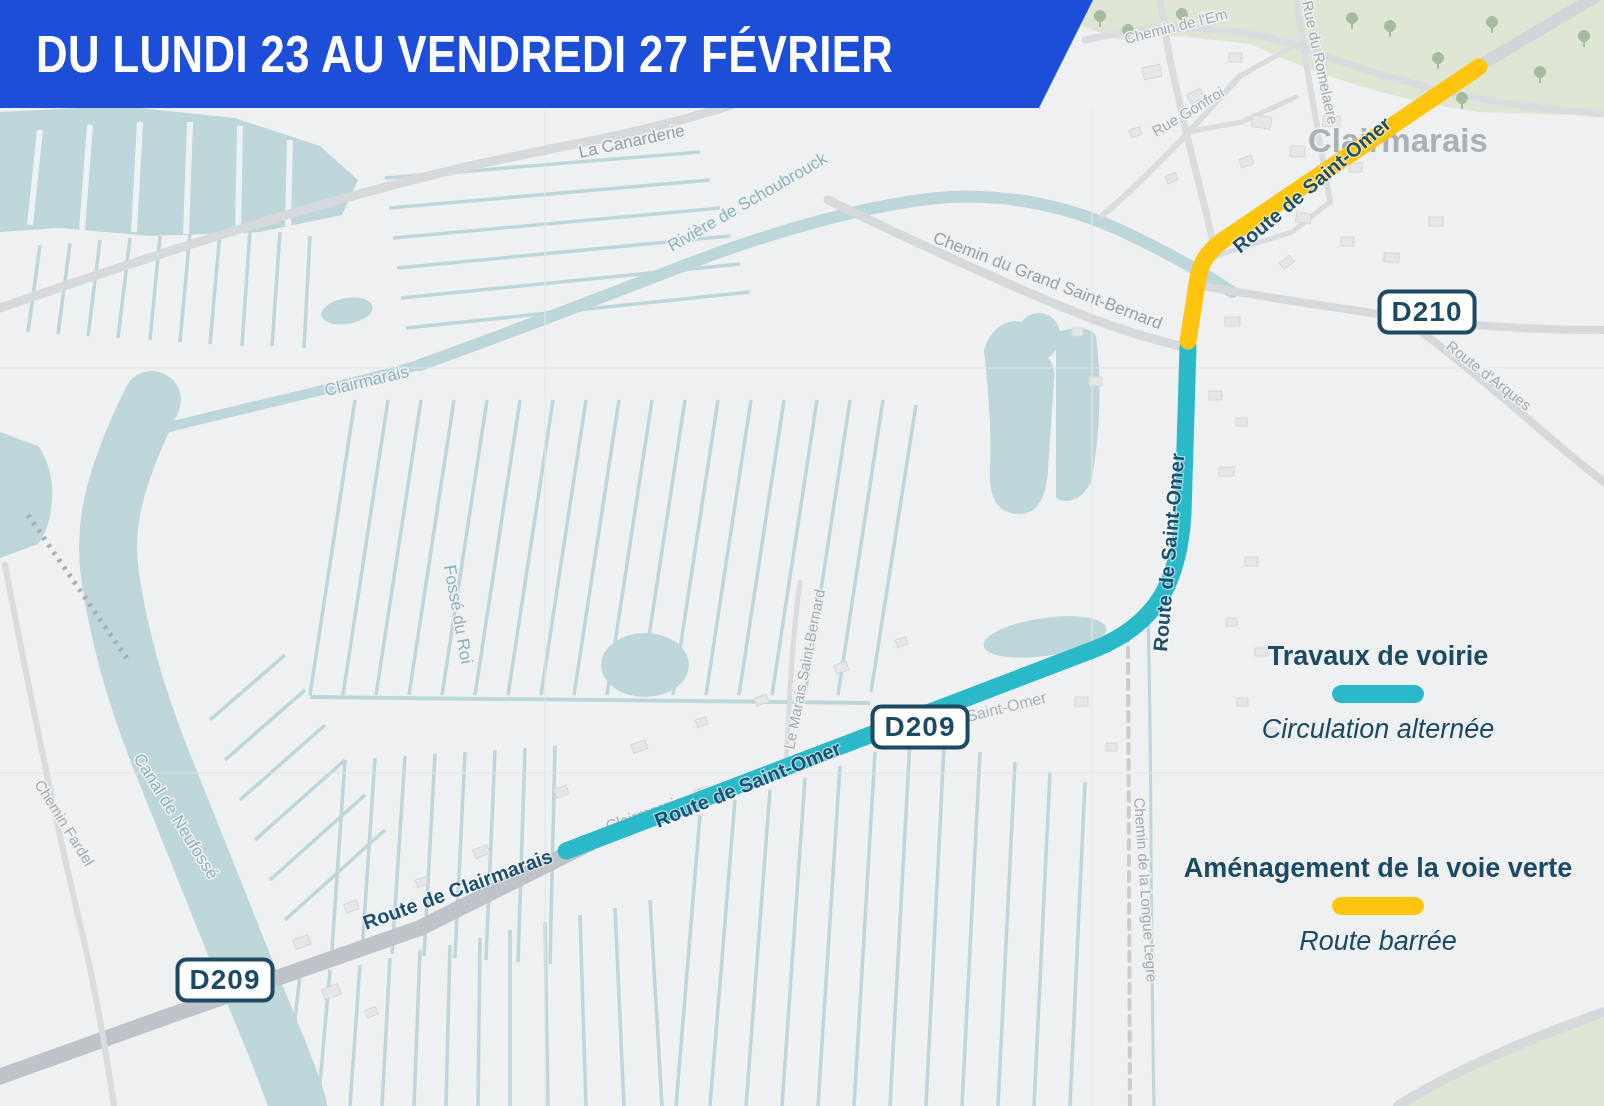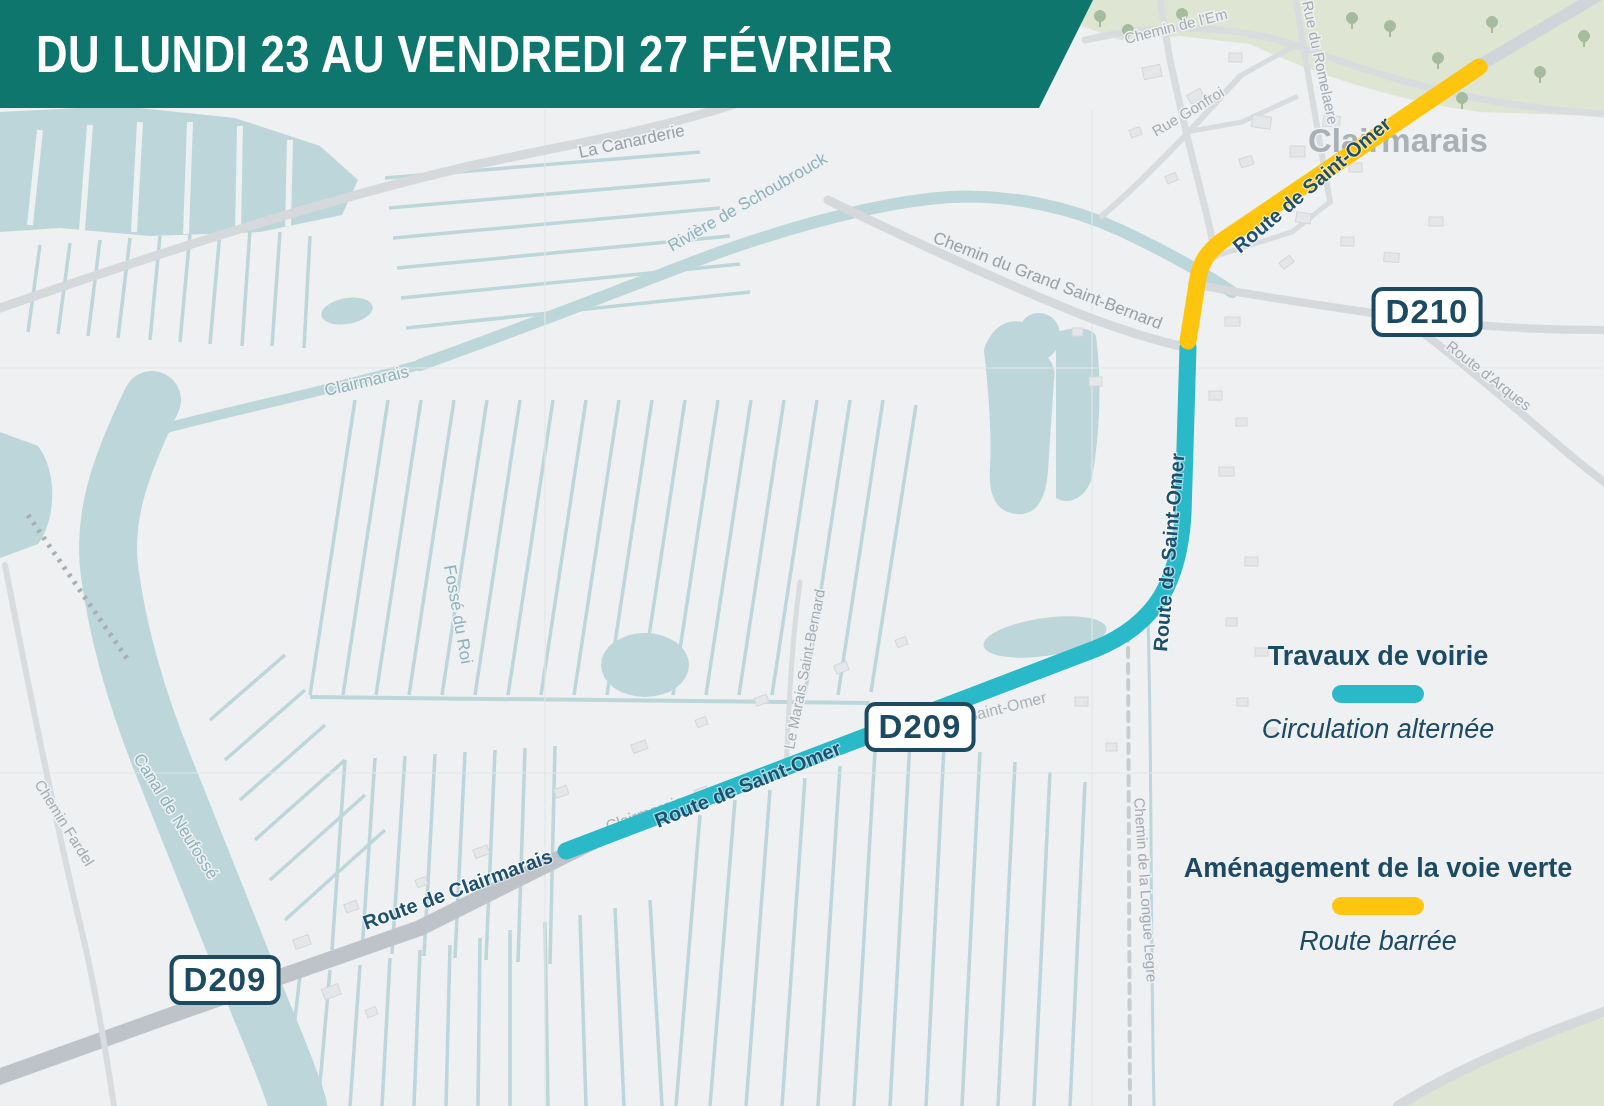--- a/index.html
+++ b/index.html
@@ -1,36 +1,36 @@
 <!DOCTYPE html>
 <html><head>
 <meta charset="utf-8">
 <style>
   html,body{margin:0;padding:0;background:#eef0f1;}
   #stage{position:relative;width:1604px;height:1106px;overflow:hidden;background:#eef0f1;
          font-family:"Liberation Sans",sans-serif;}
   svg{position:absolute;left:0;top:0;}
   
-  #banner{position:absolute;left:0;top:0;width:1093px;height:108px;background:#0f766e;
+  #banner{position:absolute;left:0;top:0;width:1093px;height:108px;background:#1d4ed8;
           clip-path:polygon(0 0,100% 0,calc(100% - 54px) 100%,0 100%);
           display:flex;align-items:center;z-index:30;}
   #banner .title{color:#ffffff;font-weight:700;font-size:52px;letter-spacing:.5px;
           white-space:nowrap;transform:scaleX(.84);transform-origin:left center;margin-left:36px;}
   
   .legend{position:absolute;width:470px;left:1143px;text-align:center;z-index:20;color:#1d4a63;}
   .legend .t{font-size:27px;font-weight:700;}
   .legend .bar{width:92px;height:18px;border-radius:9px;margin:13px auto 0;}
   .legend .bar.teal{background:#2ab9c8;}
   .legend .bar.yellow{background:#fdc50d;}
   .legend .s{font-size:27px;font-style:italic;margin-top:11px;}
   #legend-roadworks{top:641px;}
   #legend-greenway{top:853px;}
   
   .badge{position:absolute;background:#ffffff;border:4px solid #1d4a63;border-radius:11px;
-         color:#1d4a63;font-weight:700;font-size:33px;letter-spacing:1px;line-height:1;
+         color:#1d4a63;font-weight:700;font-size:28px;letter-spacing:1px;line-height:1;
          padding:4px 10px 5px;z-index:15;transform:translate(-50%,-50%);}
   #badge-d209-west{left:225px;top:980px;}
   #badge-d209-mid{left:920px;top:727px;}
   #badge-d210{left:1427px;top:312px;}
   
   .lbl{paint-order:stroke;stroke:#eef0f1;stroke-width:3px;font-family:"Liberation Sans",sans-serif;}
   .lbl-gray{fill:#97a1a9;font-size:17px;}
   .lbl-gray-sm{fill:#a3abb2;font-size:15px;}
   .lbl-water{fill:#8db2bc;font-size:17px;}
   .lbl-faint{fill:#aab1b7;font-size:16px;}

